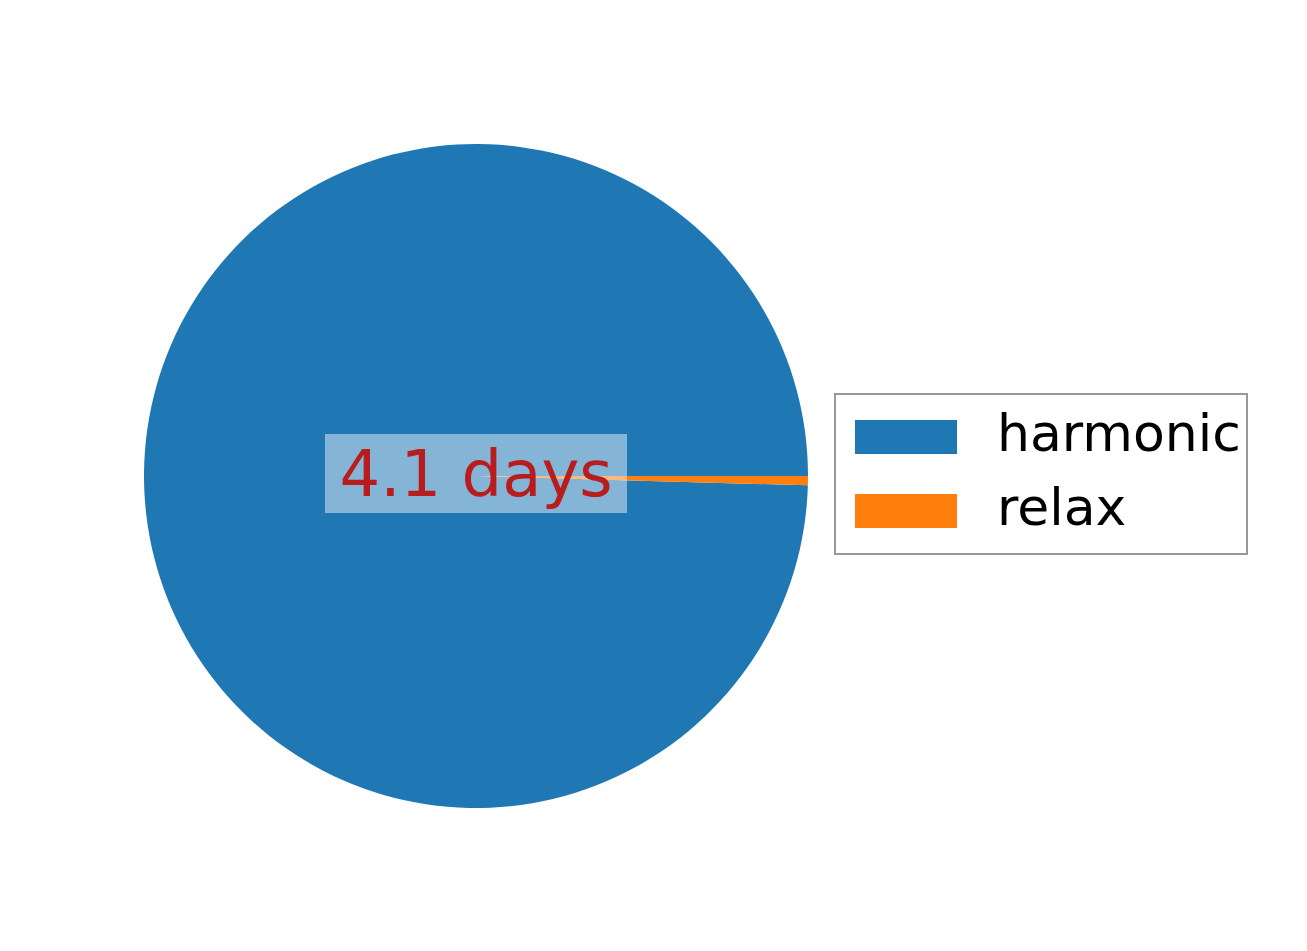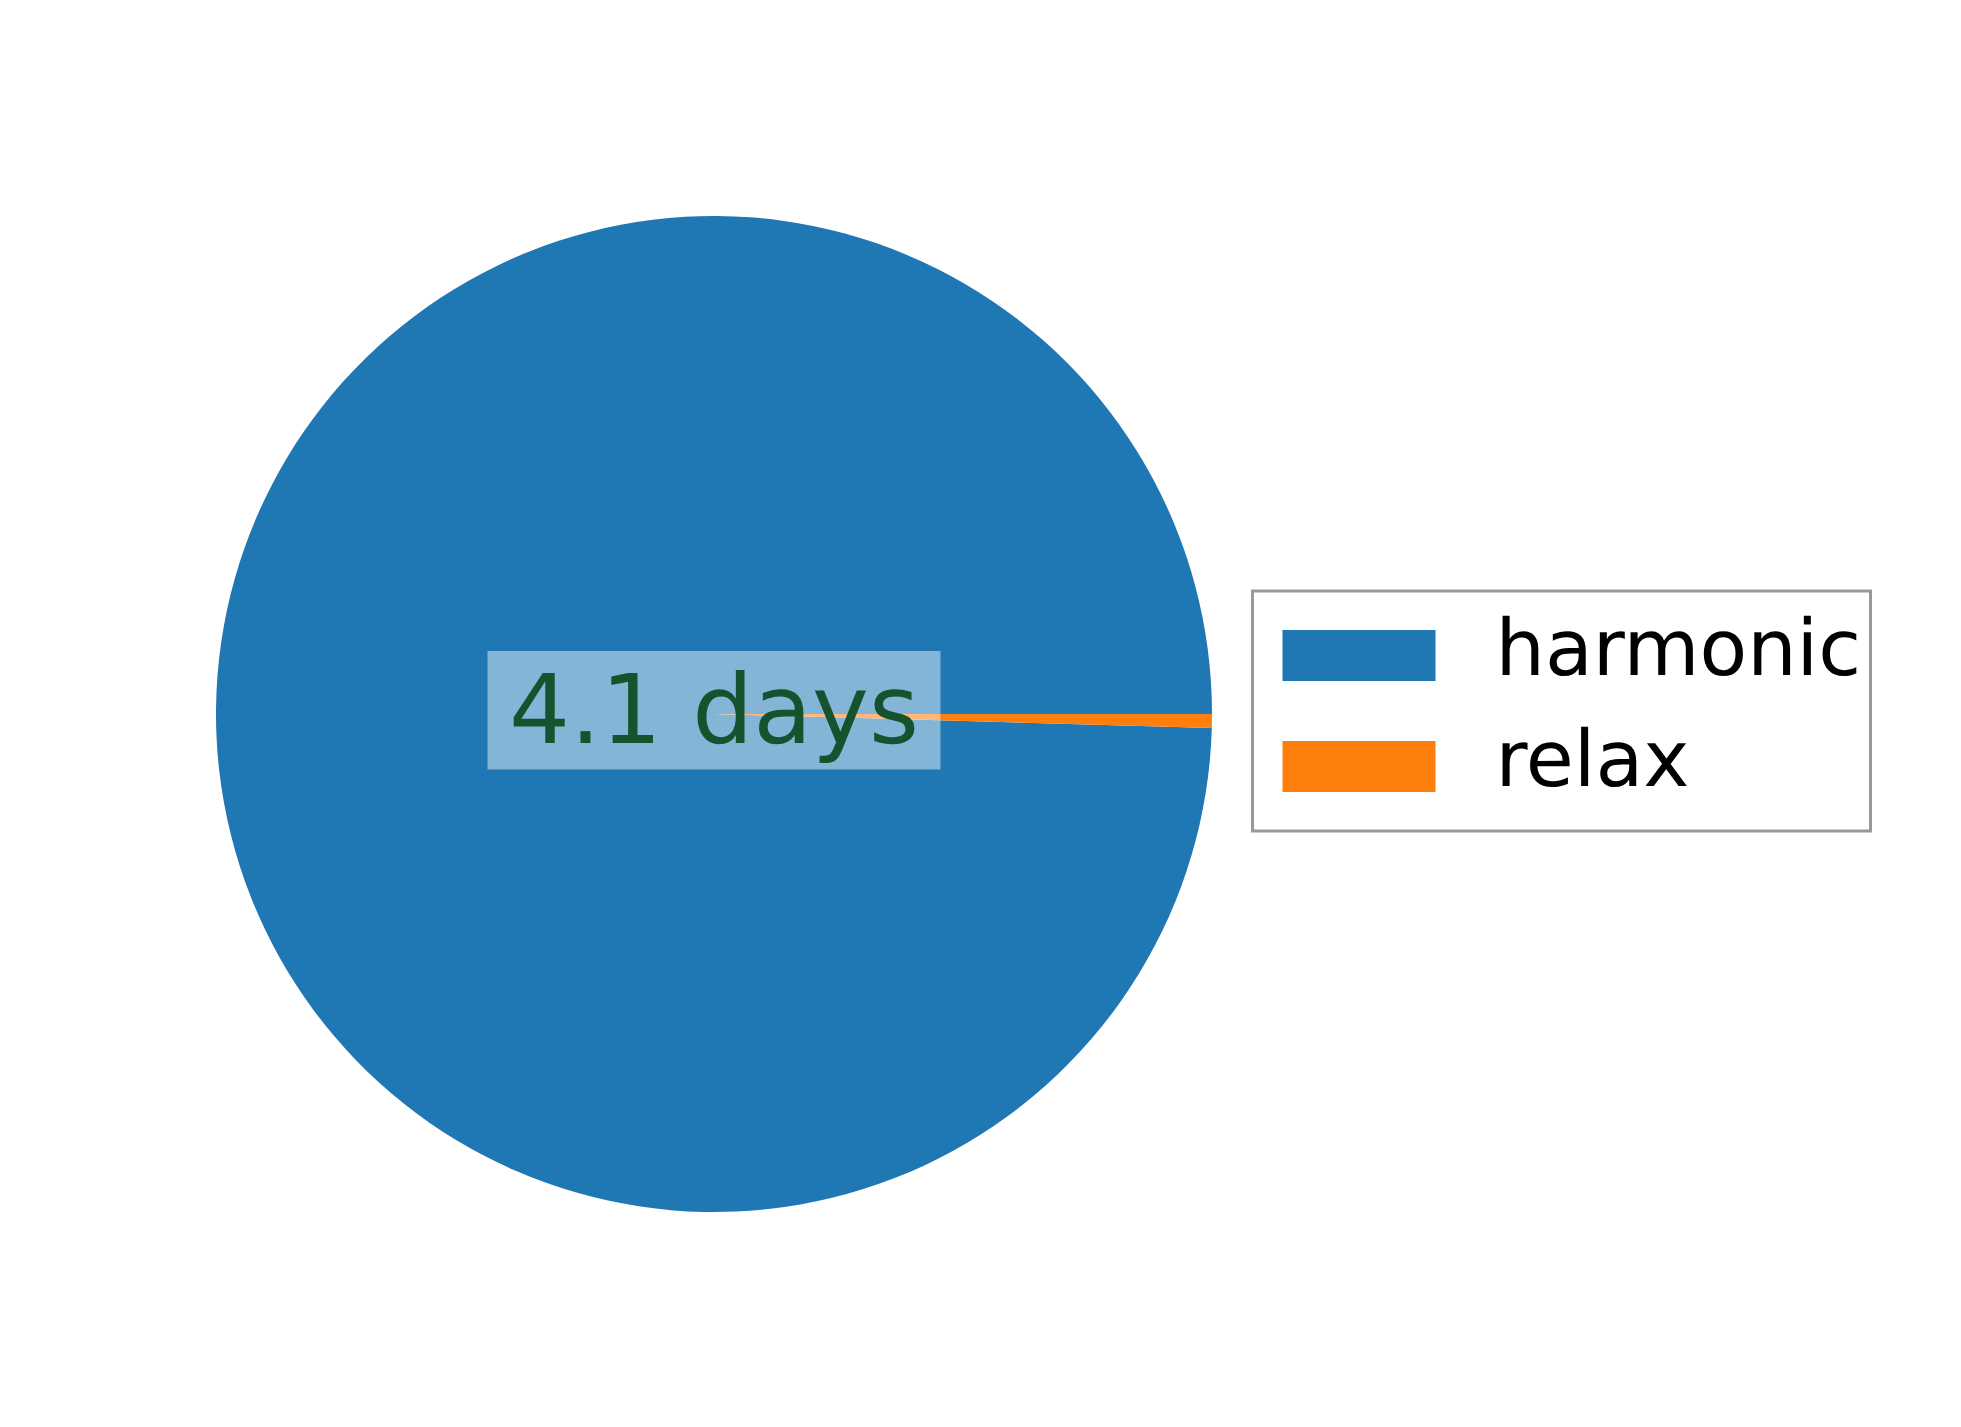--- a/index.html
+++ b/index.html
@@ -39,21 +39,21 @@
     position: absolute;
     left: 325px;
     top: 434px;
     width: 302px;
     height: 79px;
     display: flex;
     align-items: center;
     justify-content: center;
     font-size: 64px;
     line-height: 1;
-    color: #14532d;
+    color: #b91c1c;
     background: rgba(255,255,255,0.45);
     white-space: nowrap;
     letter-spacing: 0px;
   }
 
   
   #legend {
     position: absolute;
     left: 834px;
     top: 393px;

